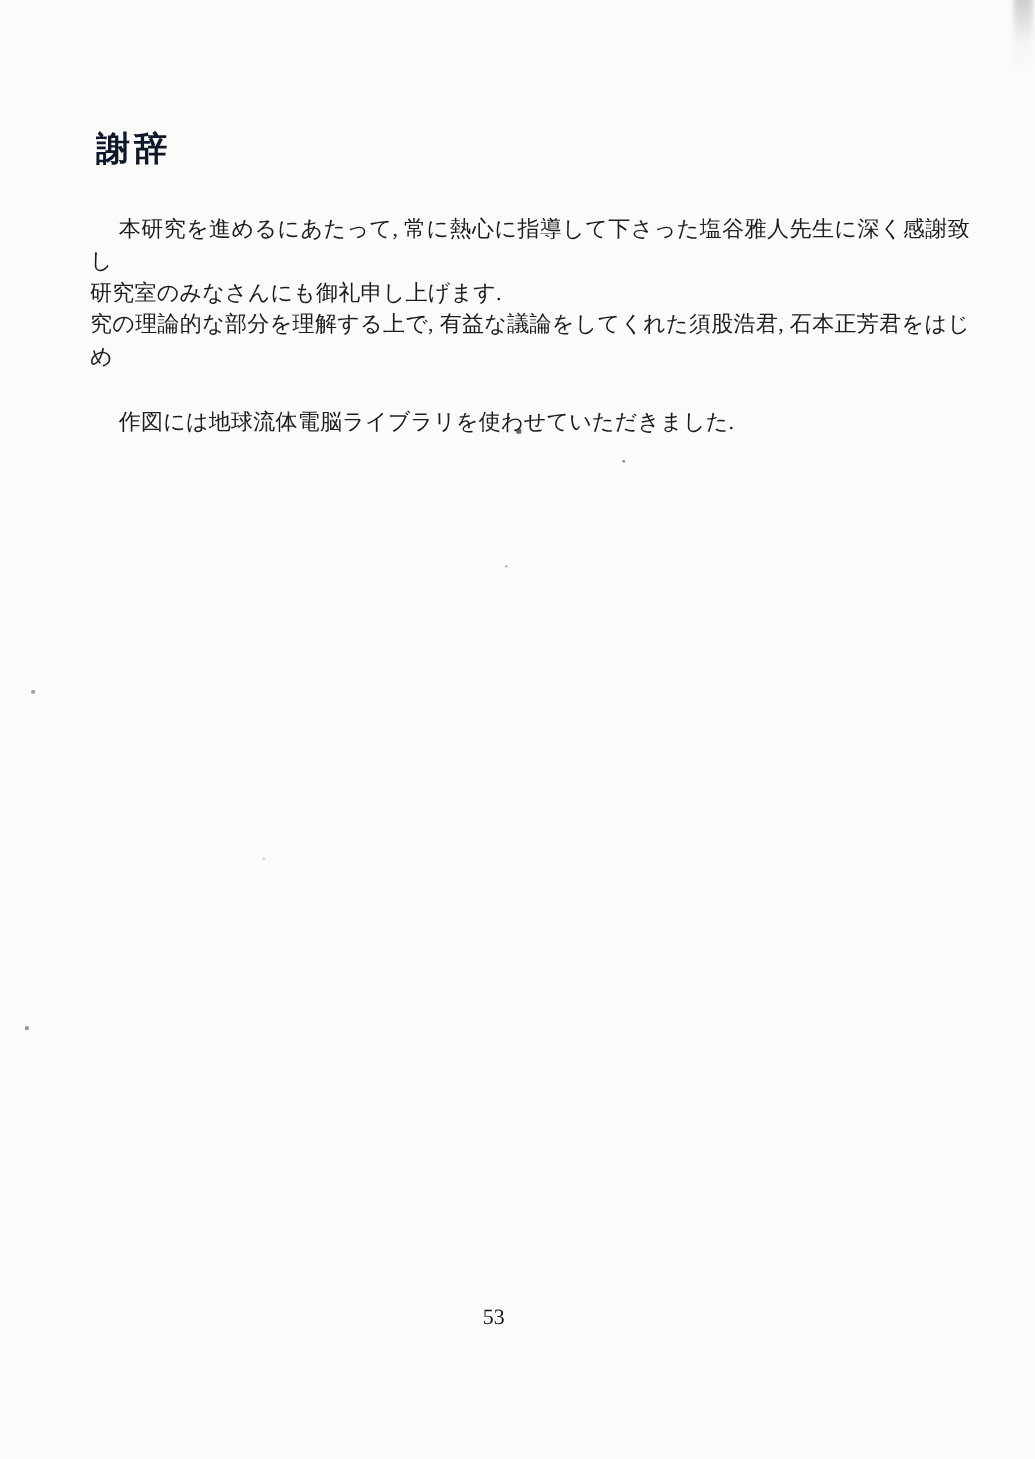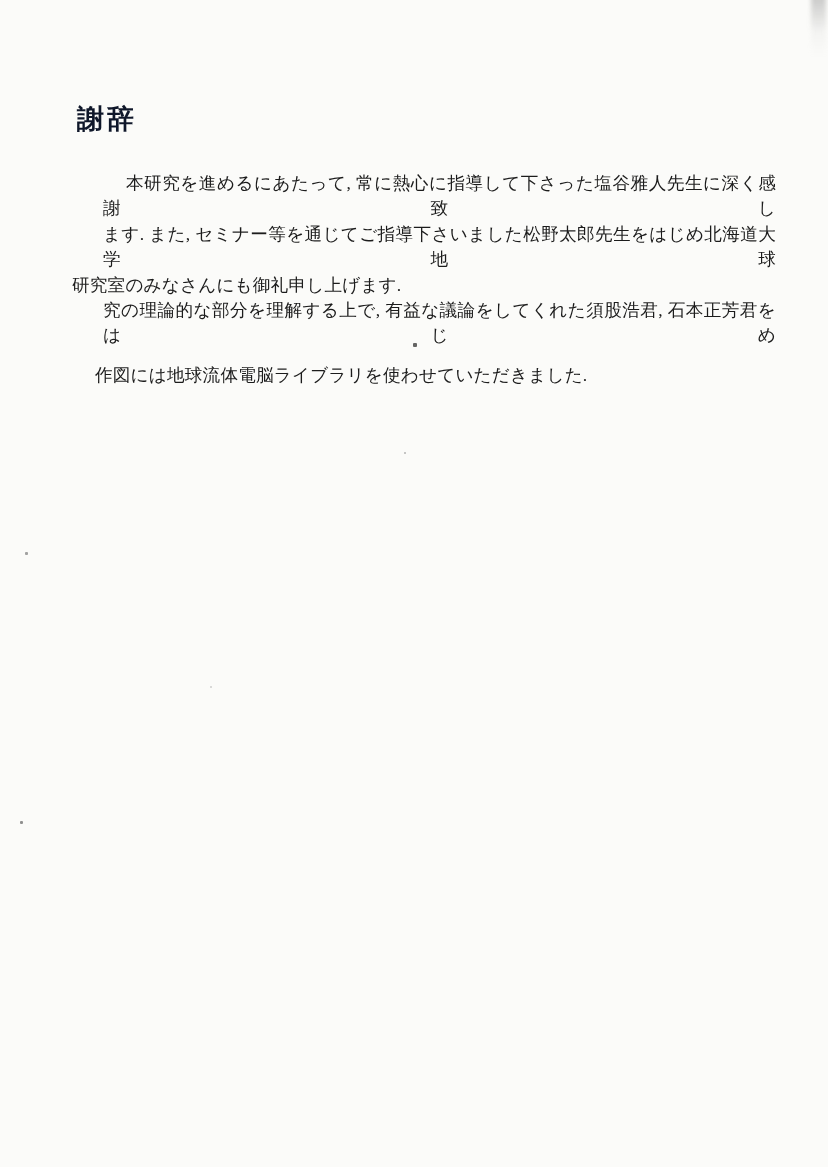--- a/index.html
+++ b/index.html
@@ -33,31 +33,30 @@
   .body-text {
     position: absolute;
     left: 72px;
     top: 171px;
     width: 704px;
     font-size: 17.6px;
     line-height: 25.4px;
     color: #1c1c1c;
   }
   .paragraph { margin: 0; }
-  .para-gap { margin-top: 14px; }
+  .para-gap { margin-top: 27px; }
   .line {
     white-space: nowrap;
     letter-spacing: 0.2px;
   }
   .line.justify {
     white-space: normal;
     text-align: justify;
     text-align-last: justify;
     text-justify: inter-character;
-    margin-left: 31px;
   }
   .line.indent {
     text-indent: 23px;
   }
   .page-number {
     position: absolute;
     top: 1043px;
     left: 0;
     width: 790px;
     text-align: center;
@@ -90,29 +89,29 @@
 </head>
 <body>
 
 <div class="page">
 
   <div class="page-title">謝辞</div>
 
   <div class="body-text">
       <div class="paragraph">
         <div class="line indent justify">本研究を進めるにあたって, 常に熱心に指導して下さった塩谷雅人先生に深く感謝致し</div>
-        <div class="line justify">ます. また, セミナー等を通じてご指導下さいました松野太郎先生をはじめ北海道大学地球</div>
         <div class="line">研究室のみなさんにも御礼申し上げます.</div>
         <div class="line justify">究の理論的な部分を理解する上で, 有益な議論をしてくれた須股浩君, 石本正芳君をはじめ</div>
       </div>
       <div class="paragraph para-gap">
         <div class="line indent">作図には地球流体電脳ライブラリを使わせていただきました.</div>
       </div>
     </div>
 
+  <div class="page-number">53</div>
 
   <div class="smudge-top-right"></div>
   <div class="speck speck-1"></div>
   <div class="speck speck-2"></div>
   <div class="speck speck-3"></div>
   <div class="speck speck-4"></div>
   <div class="speck speck-5"></div>
   <div class="speck speck-6"></div>
 </div>
 

